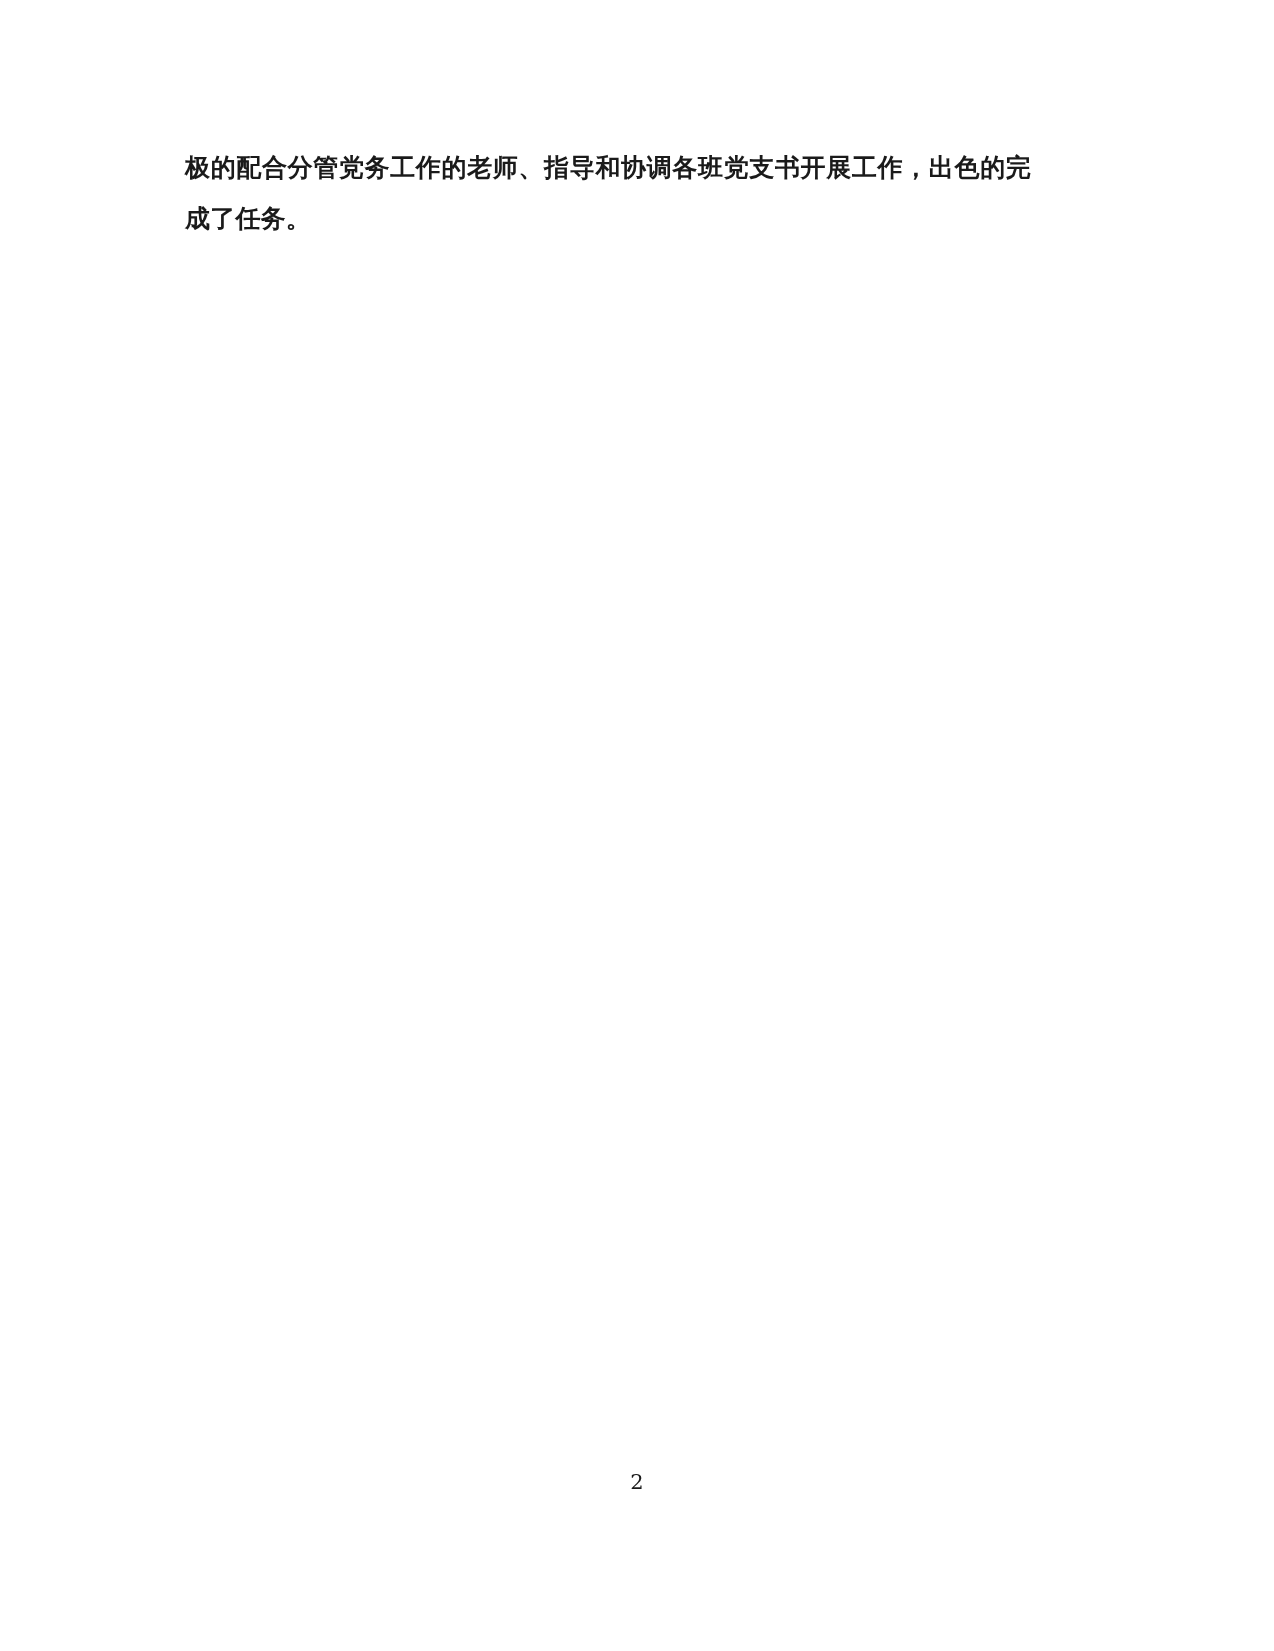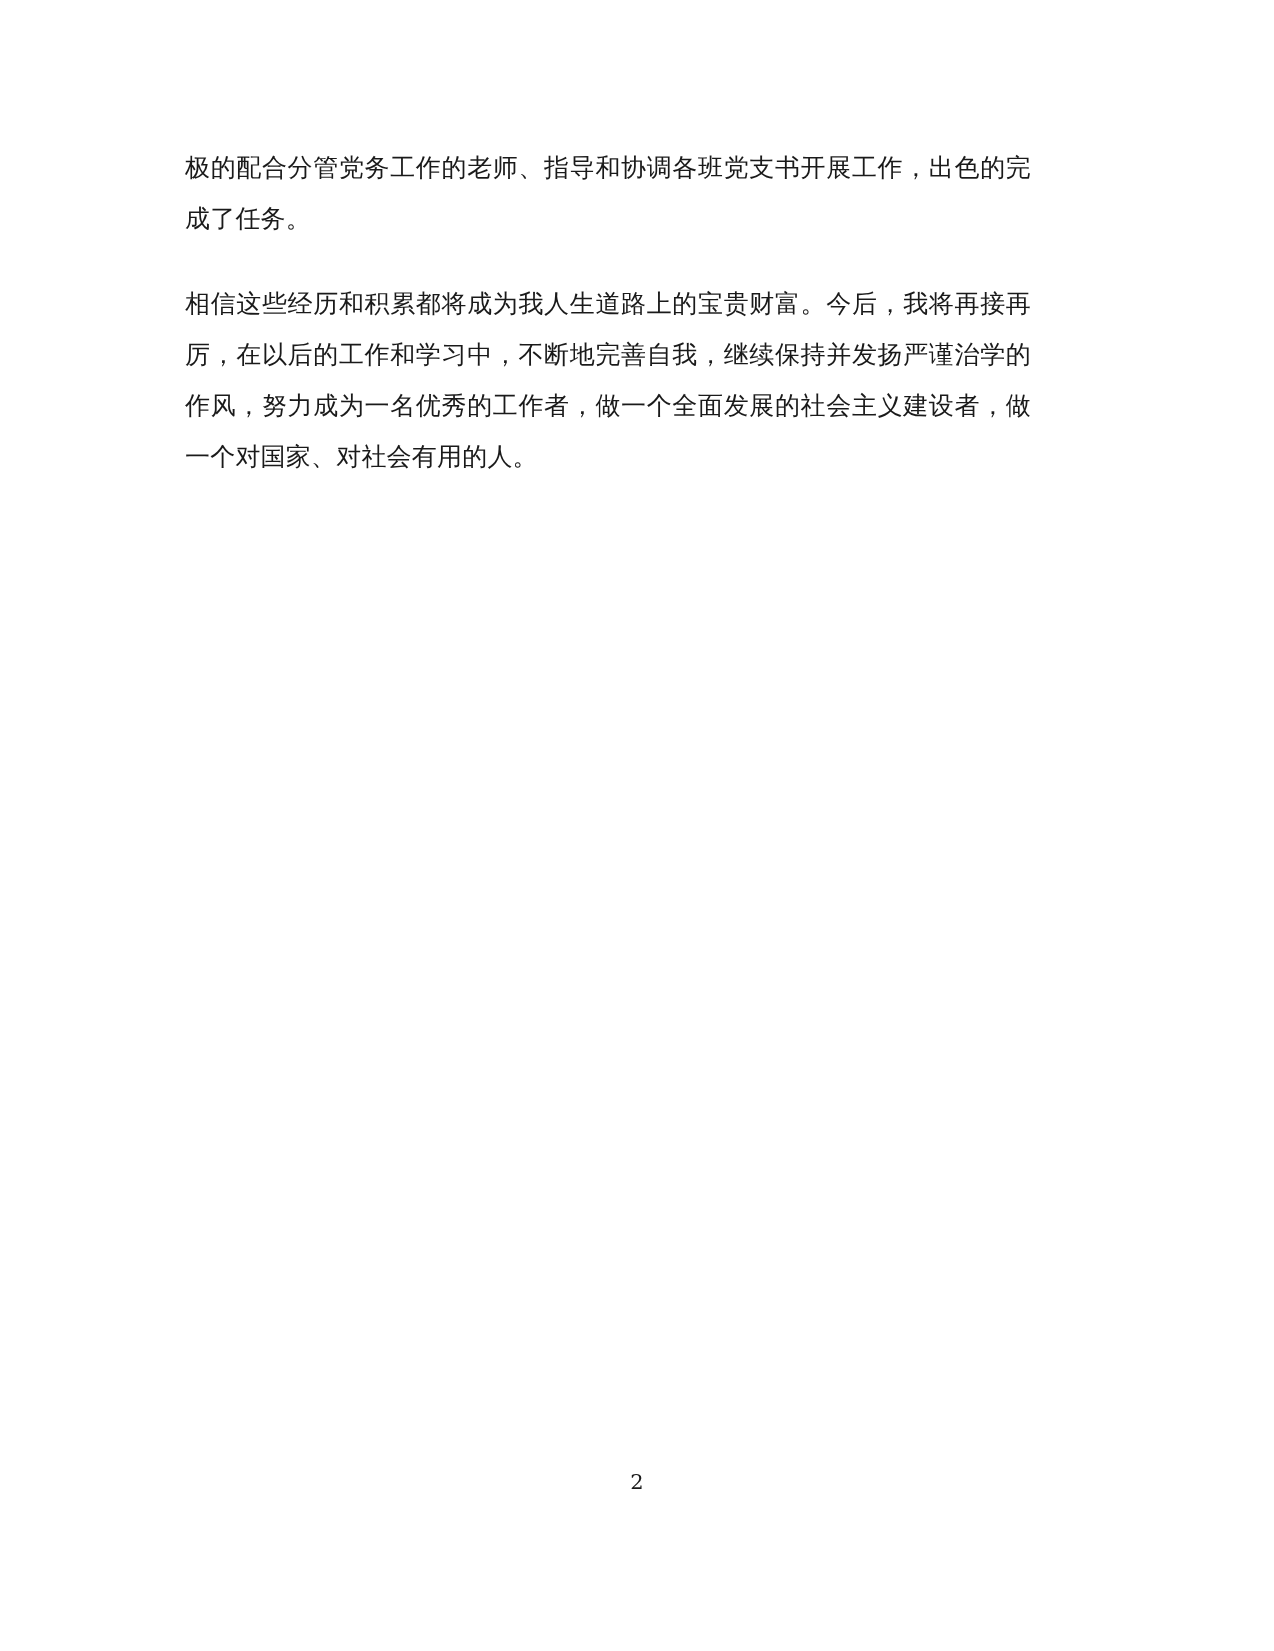--- a/index.html
+++ b/index.html
@@ -24,20 +24,21 @@
   }
   .para {
     font-family: "DejaVu Serif", "Liberation Serif", serif;
     font-size: 25px;
     line-height: 51px;
     color: #1a1a1a;
     text-align: justify;
     text-justify: inter-ideograph;
     margin: 0 0 34px 0;
     letter-spacing: 0.2px;
+    font-weight: bold;
   }
   .para:last-child {
     margin-bottom: 0;
   }
   .page-number {
     position: absolute;
     left: 0;
     right: 0;
     top: 1470px;
     text-align: center;
@@ -45,16 +46,15 @@
     font-size: 21px;
     color: #1a1a1a;
   }
 </style>
 </head>
 <body>
 
 <div class="page">
   <div class="content">
     <p class="para">极的配合分管党务工作的老师、指导和协调各班党支书开展工作，出色的完成了任务。</p>
-    <p class="para">相信这些经历和积累都将成为我人生道路上的宝贵财富。今后，我将再接再厉，在以后的工作和学习中，不断地完善自我，继续保持并发扬严谨治学的作风，努力成为一名优秀的工作者，做一个全面发展的社会主义建设者，做一个对国家、对社会有用的人。</p>
   </div>
   <div class="page-number">2</div>
 </div>
 
 </body></html>

